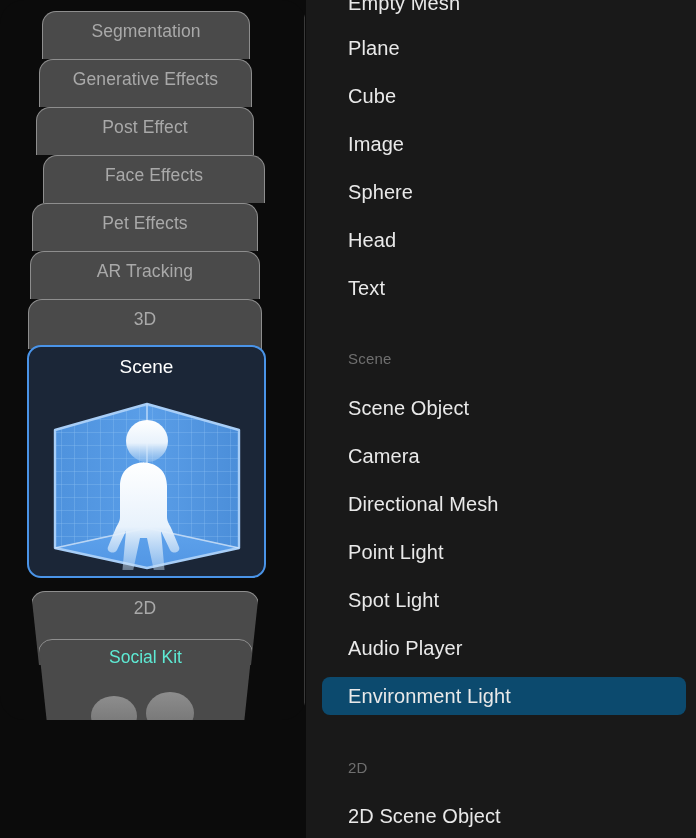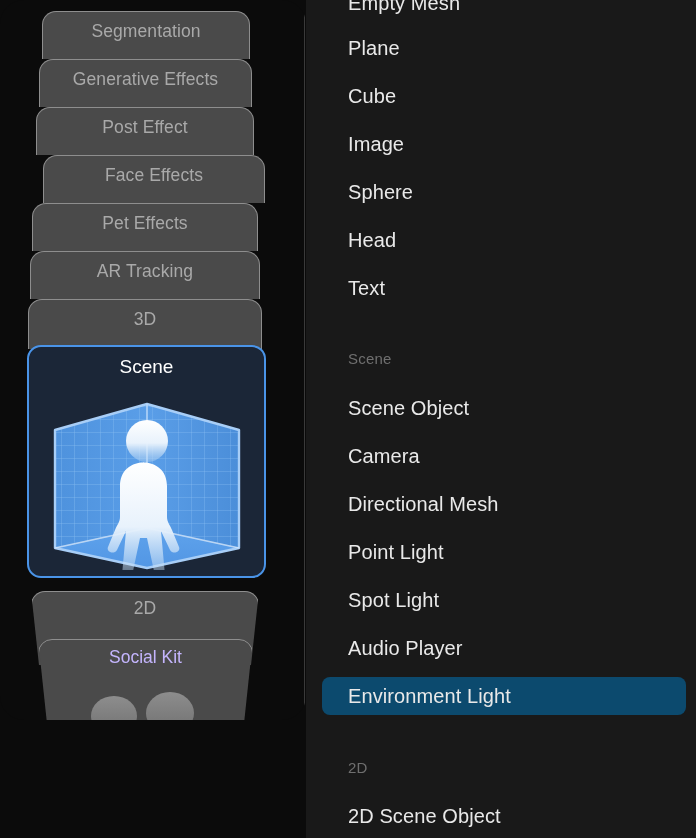--- a/index.html
+++ b/index.html
@@ -88,21 +88,21 @@
   #tab-social .trap{
     position:absolute;inset:0;
     background:#4a4a4a;
     border:1px solid #8e8e8e;
     border-radius:14px 14px 12px 12px;
     box-sizing:border-box;
     clip-path:polygon(0 0,100% 0,91% 100%,9% 100%);
   }
   #tab-social .lbl{
     position:absolute;left:0;top:8px;width:100%;text-align:center;
-    color:#c4b5fd;font-size:17.5px;
+    color:#5eead4;font-size:17.5px;
     z-index:3;
   }
   #social-art{
     position:absolute;left:50%;top:52px;transform:translateX(-50%);
     width:170px;height:130px;z-index:2;
   }
 
   
   #list-panel{
     position:relative;

